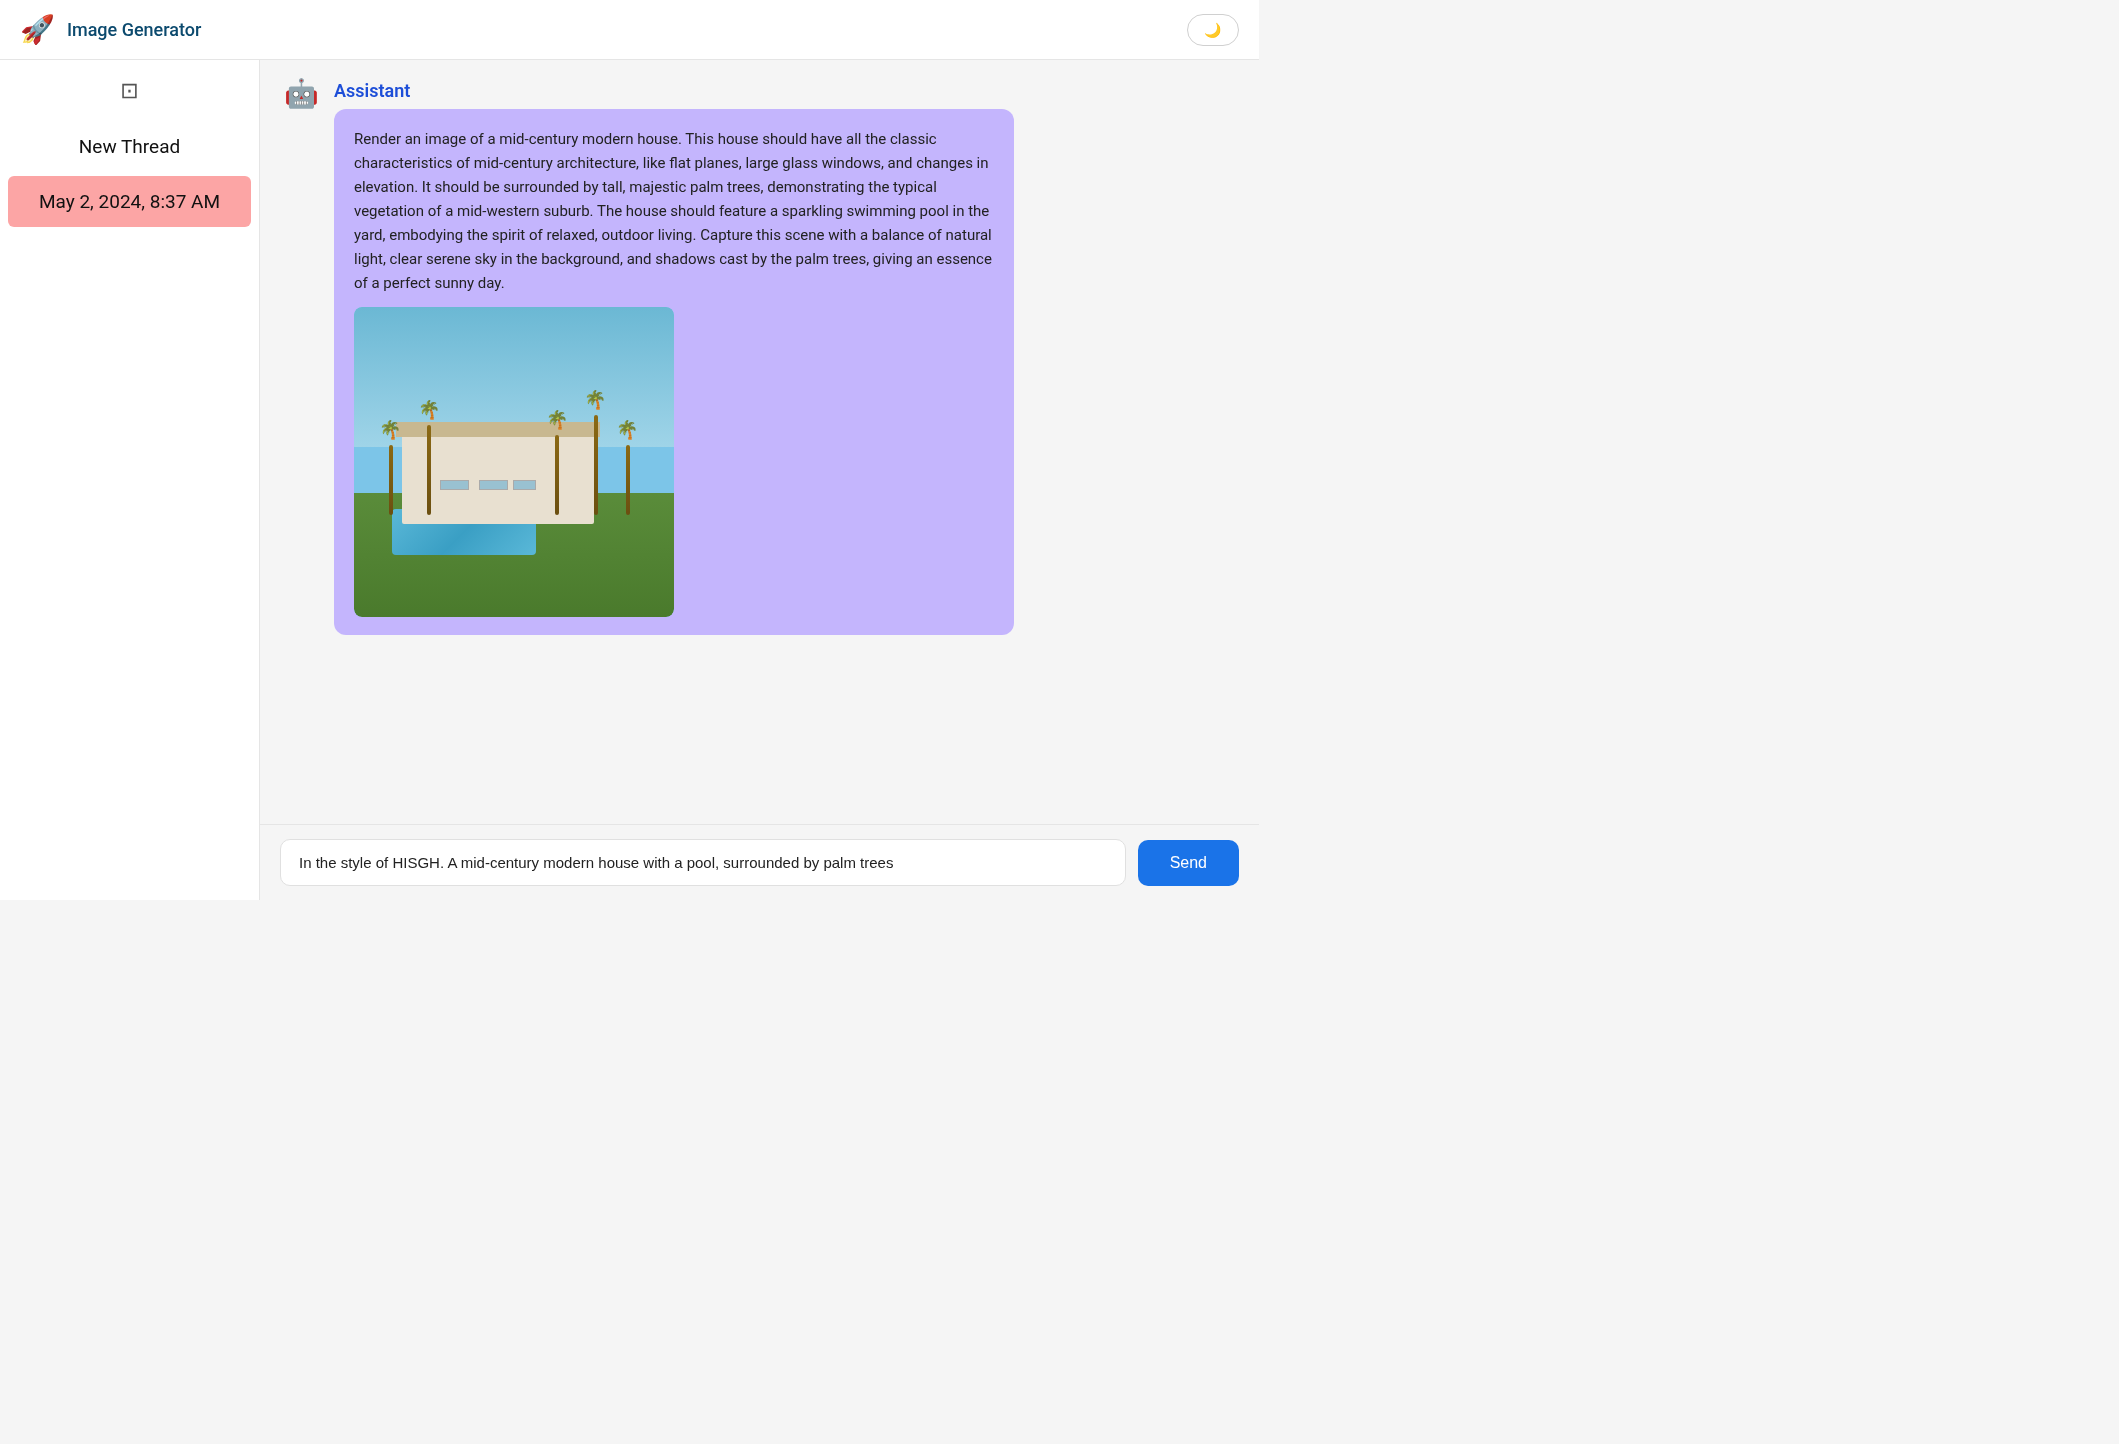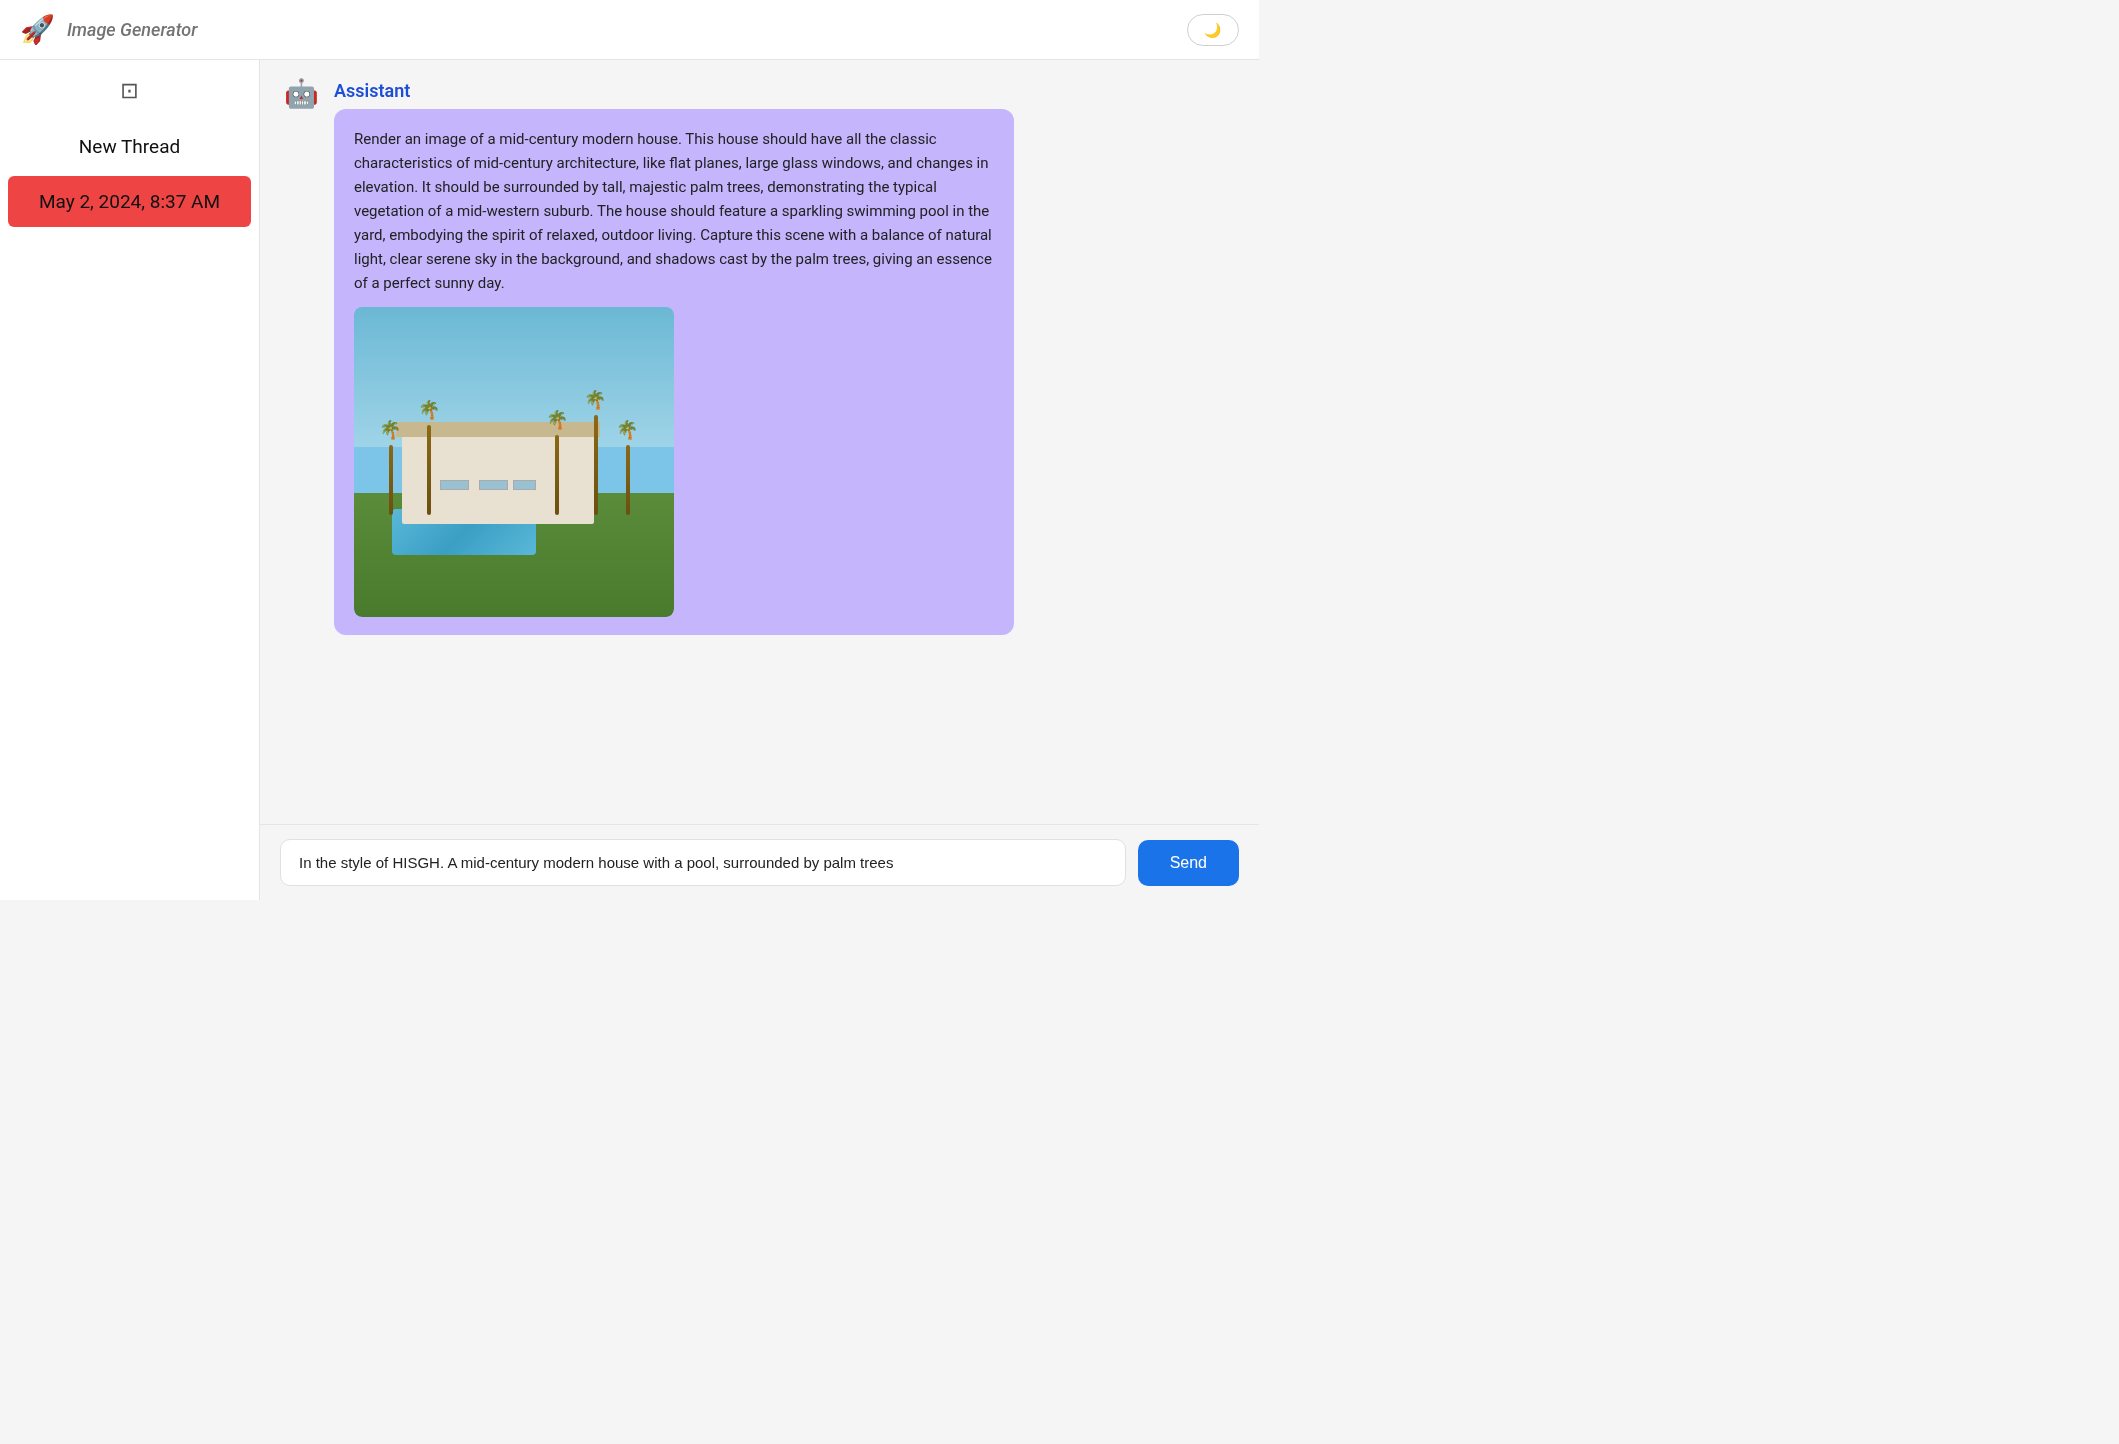--- a/index.html
+++ b/index.html
@@ -36,22 +36,21 @@
     }
 
     .header-logo {
       font-size: 28px;
       line-height: 1;
     }
 
     .header-title {
       font-size: 18px;
       font-weight: 500;
-      color: #737373;
-      font-style: italic;
+      color: #0c4a6e;
     }
 
     .header-right {
       display: flex;
       align-items: center;
       gap: 12px;
     }
 
     .dark-mode-btn {
       width: 52px;
@@ -100,21 +99,21 @@
       padding: 14px 20px;
       font-size: 19px;
       color: #111;
       cursor: pointer;
       border-radius: 6px;
       margin: 2px 8px;
       text-align: center;
     }
 
     .sidebar-item.active {
-      background: #ef4444;
+      background: #fca5a5;
     }
 
     
     .chat-area {
       flex: 1;
       display: flex;
       flex-direction: column;
       background: #f5f5f5;
       overflow: hidden;
     }

